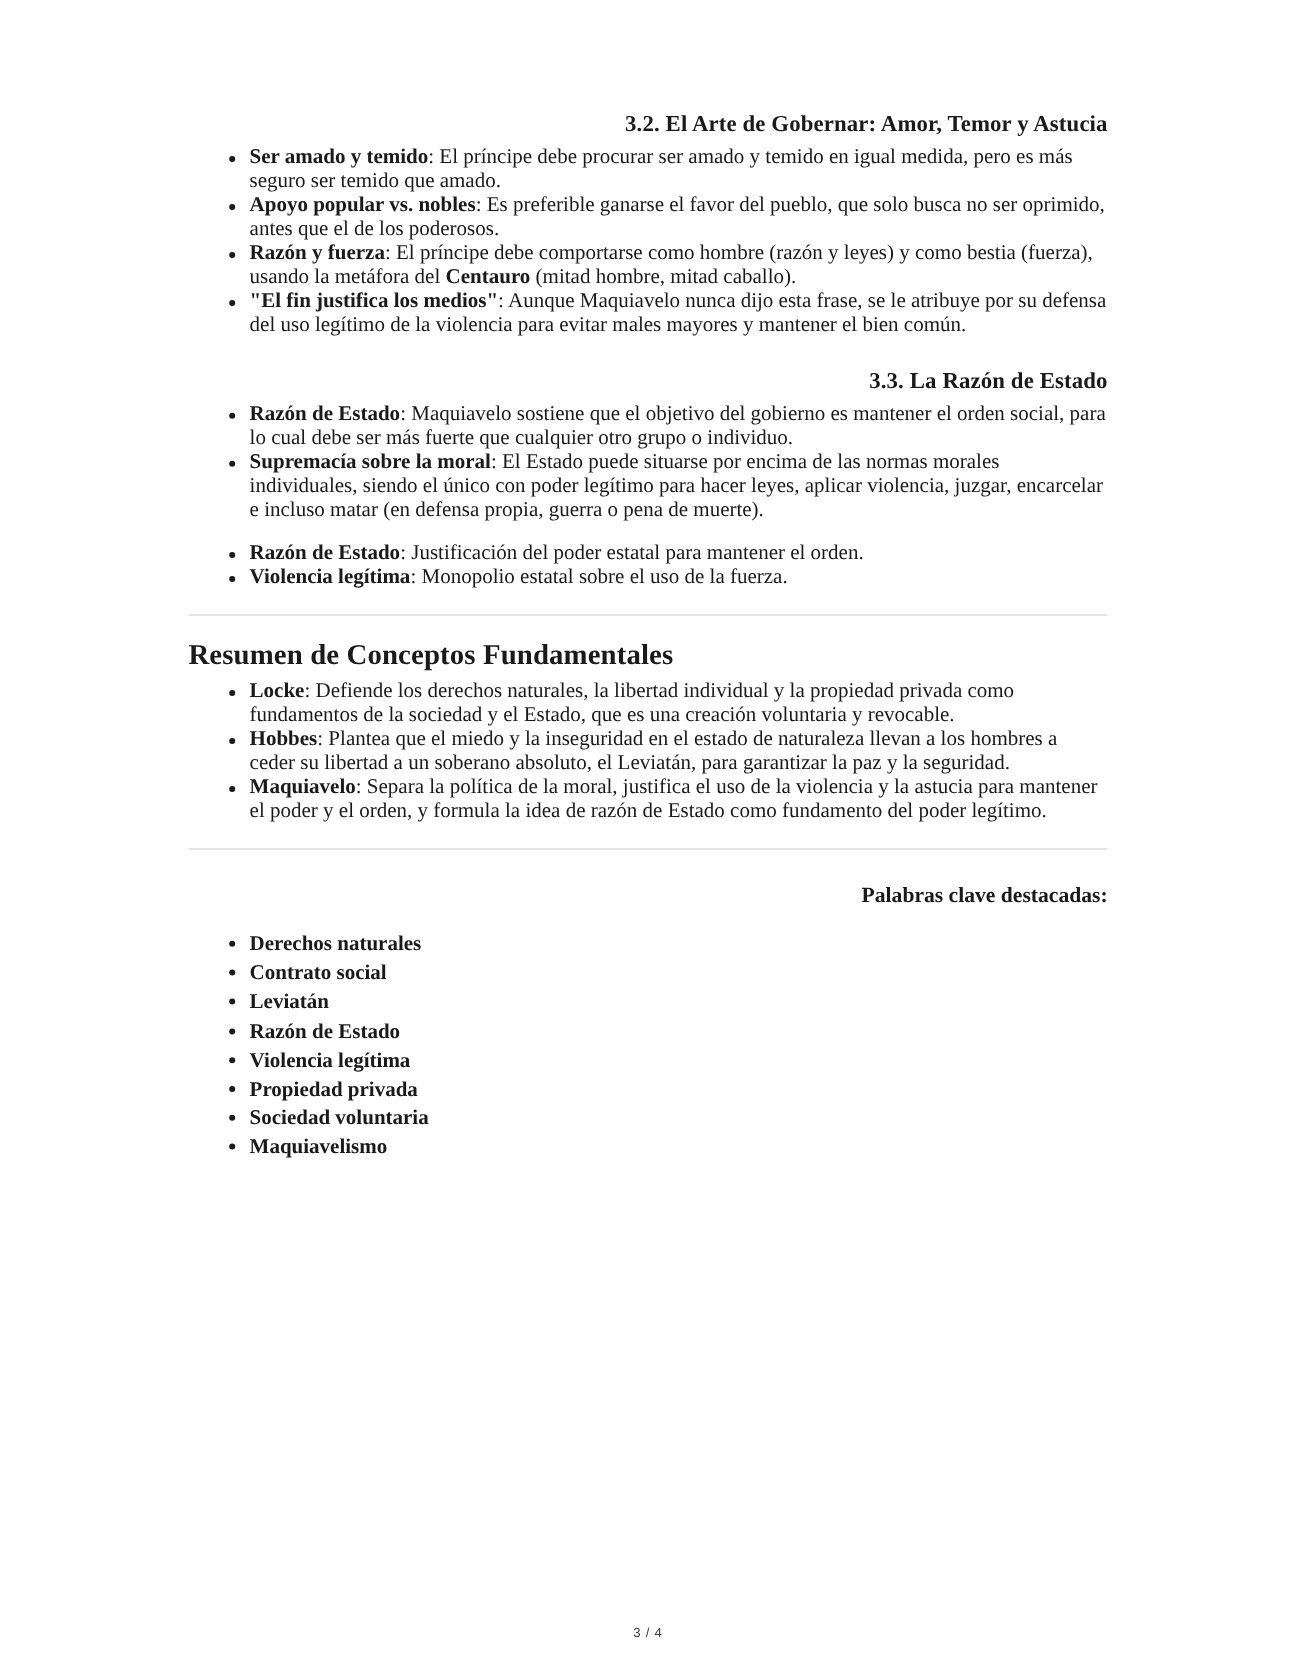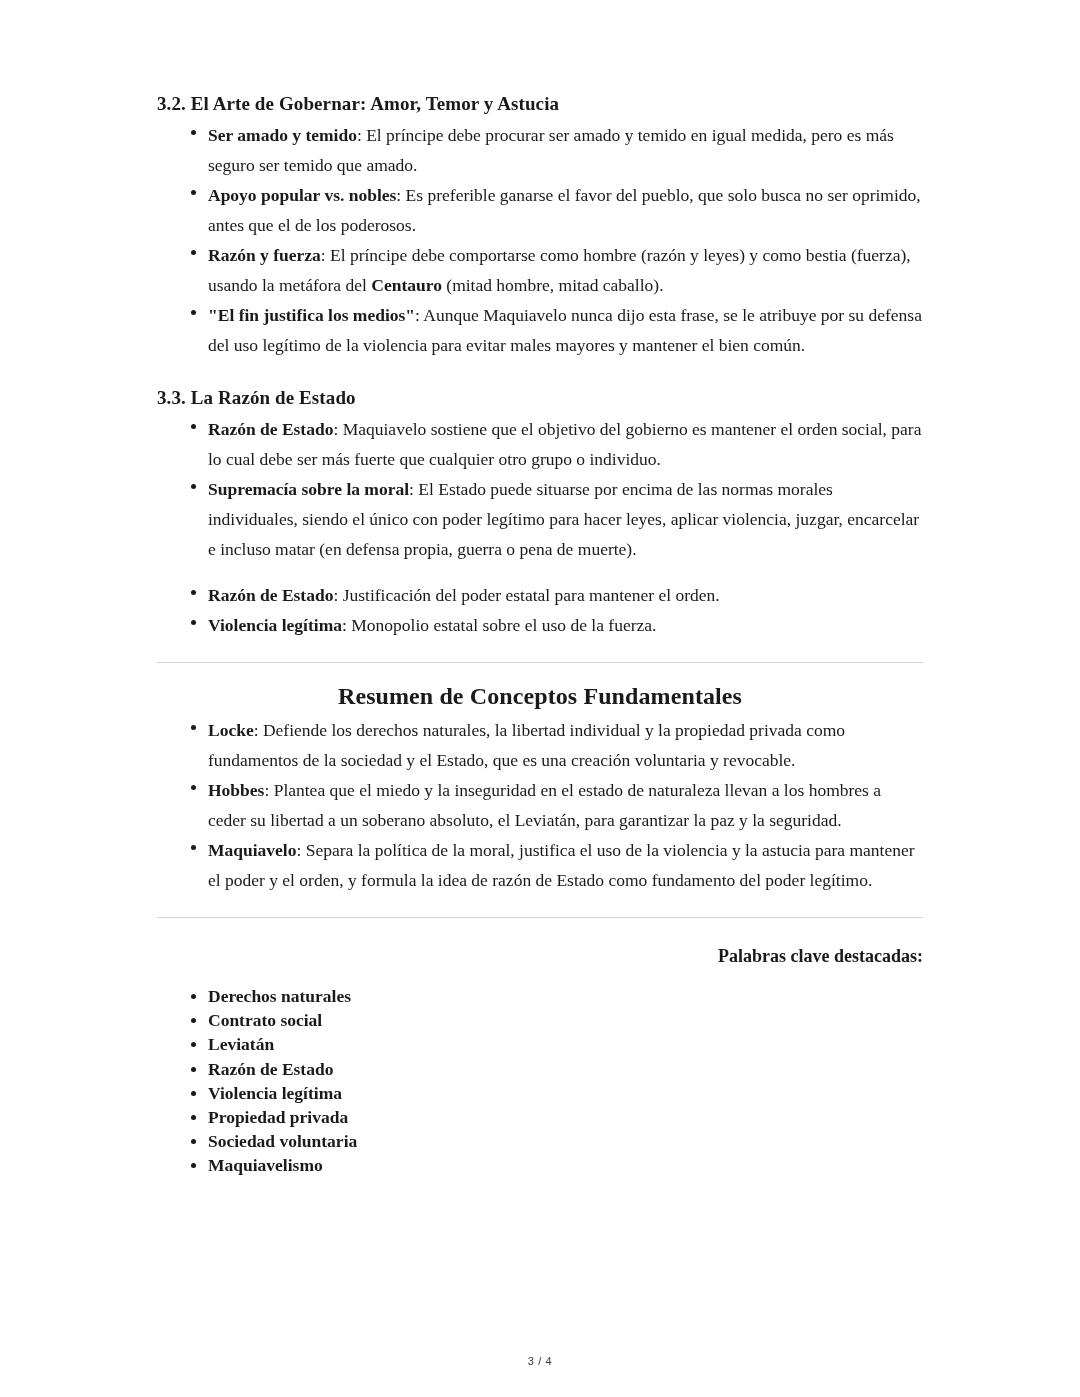--- a/index.html
+++ b/index.html
@@ -24,31 +24,31 @@
     width: 766px;
   }
 
   
   .h-sub {
     font-size: 19px;
     font-weight: bold;
     line-height: 24px;
     margin: 0 0 4px 0;
     letter-spacing: 0.1px;
+    text-align: right;
   }
   .h-sub.spaced-above {
     margin-top: 26px;
   }
   .h-major {
     font-size: 24px;
     font-weight: bold;
     line-height: 30px;
     margin: 18px 0 4px 0;
     letter-spacing: 0.1px;
-    text-align: center;
   }
   .h-label {
     font-size: 18px;
     font-weight: bold;
     line-height: 24px;
     margin: 28px 0 0 0;
   }
   .h-label.tight-top {
     margin-top: 26px;
     text-align: right;
@@ -59,21 +59,21 @@
     list-style: none;
     margin: 0;
     padding: 0;
   }
   ul.blist.gap-top {
     margin-top: 16px;
   }
   ul.blist > li {
     position: relative;
     font-size: 17.5px;
-    line-height: 30px;
+    line-height: 20px;
     padding-left: 51px;
     margin: 0;
     text-align: left;
   }
   ul.blist > li::before {
     content: "";
     position: absolute;
     left: 34px;
     top: 10px;
     width: 5px;

